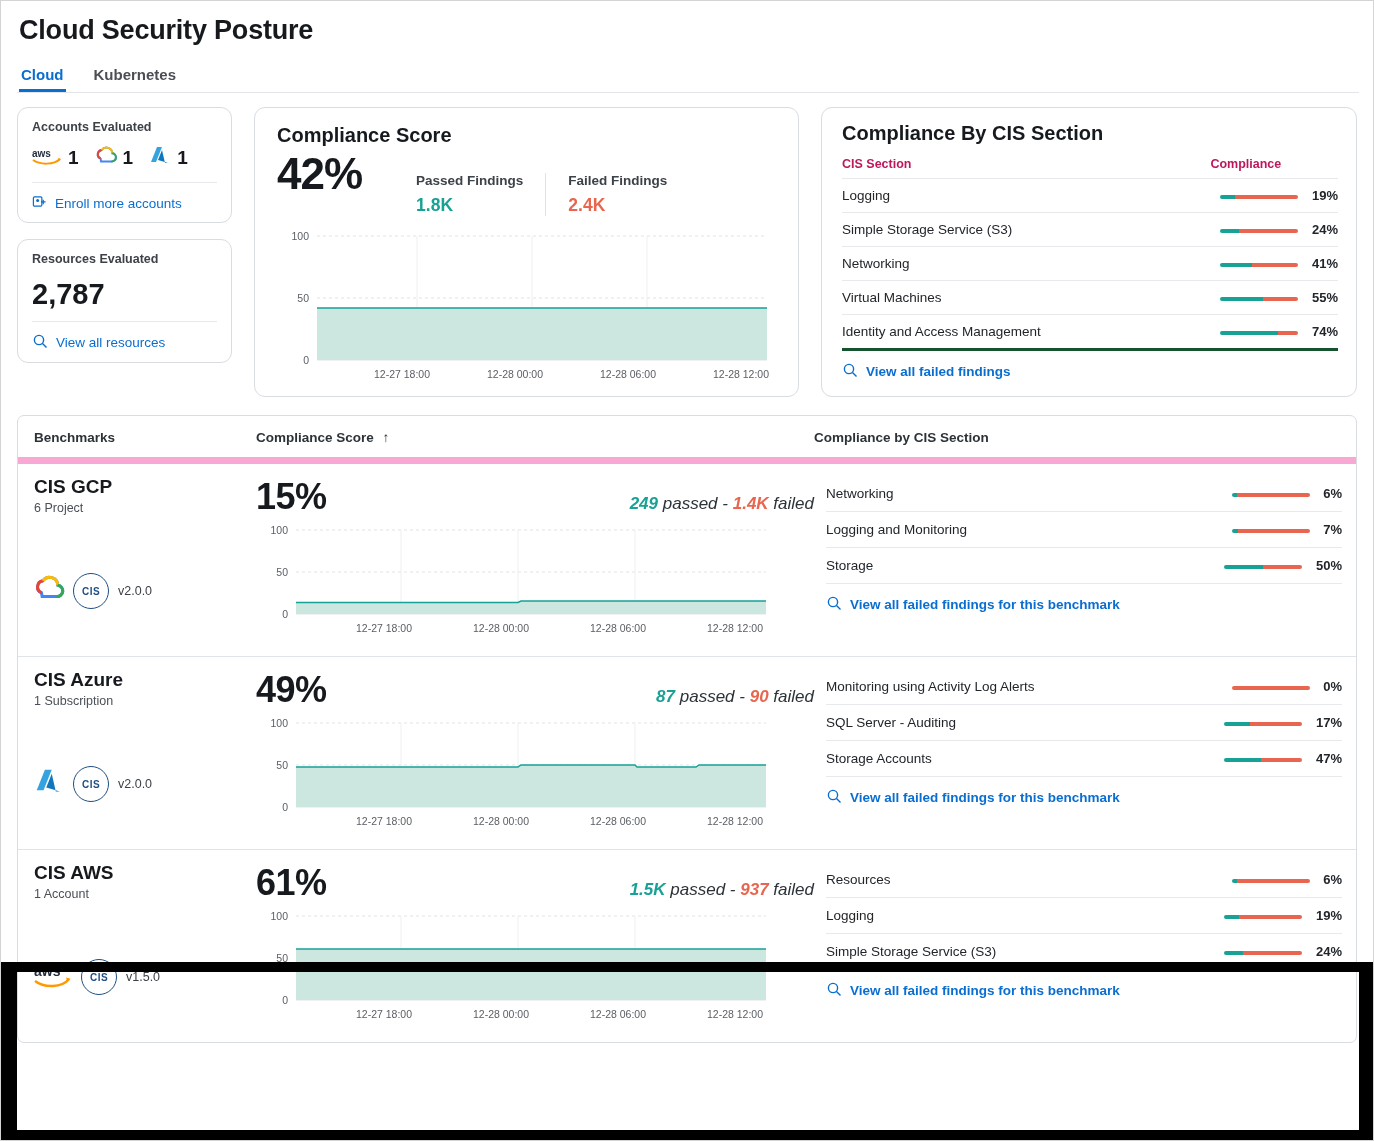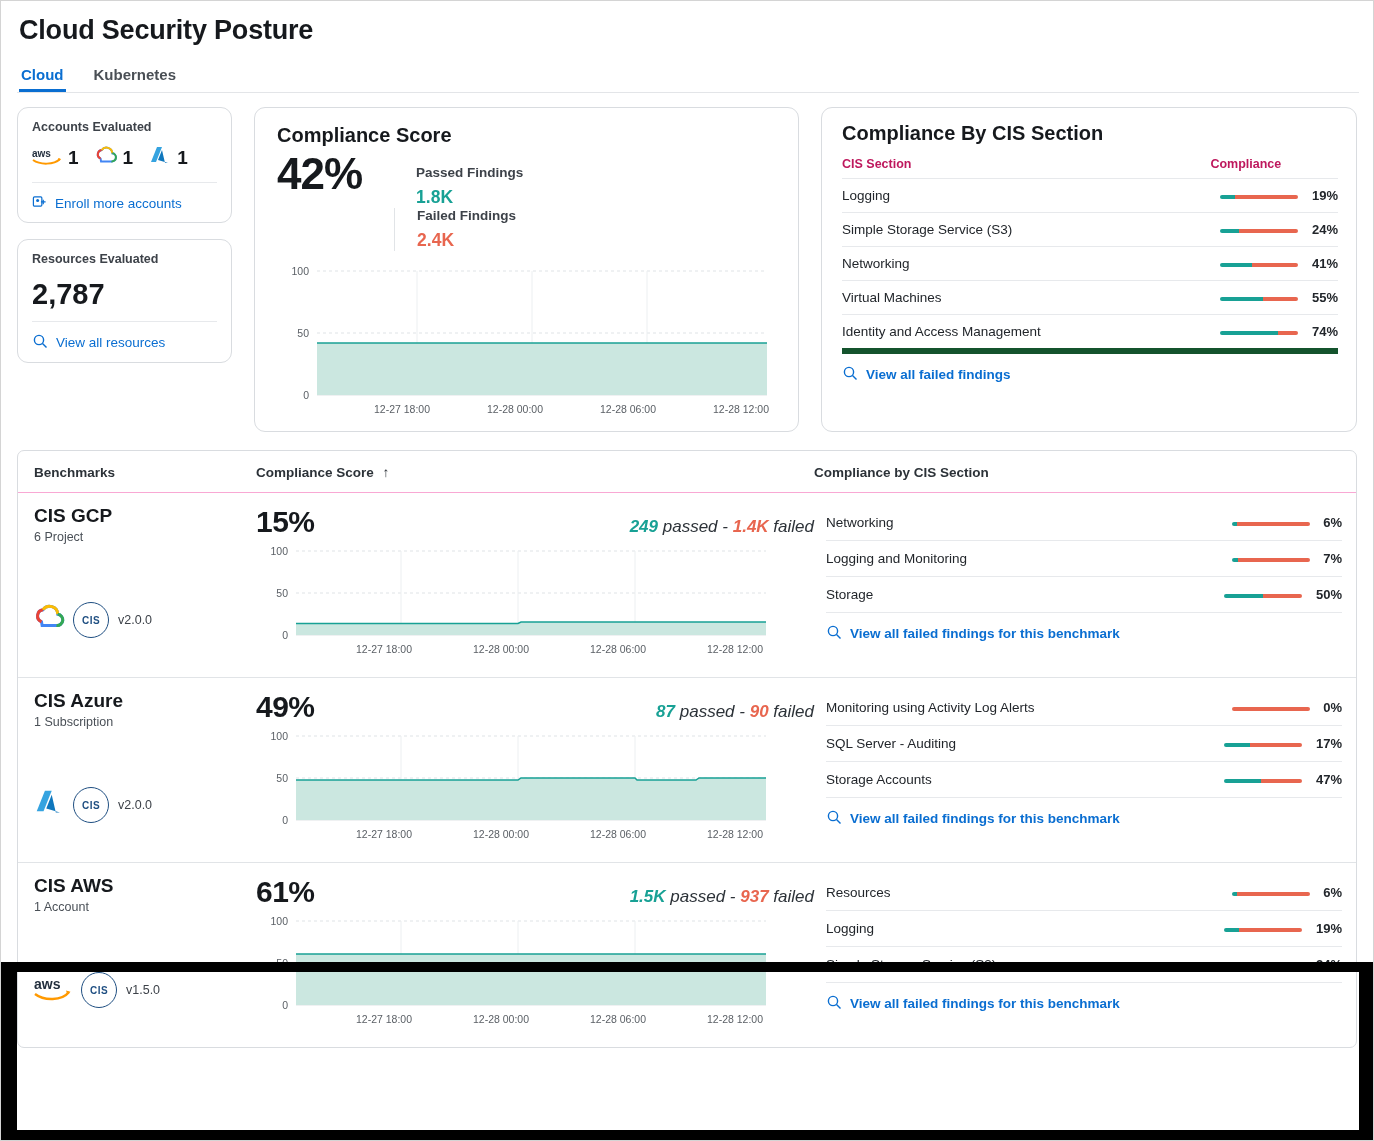--- a/index.html
+++ b/index.html
@@ -91,21 +91,21 @@
   
   .score-card { width: 545px; padding: 16px 20px 10px 22px; }
   .score-card h2 {
     margin: 0 0 2px 0;
     font-size: 20px;
     font-weight: bold;
     color: #16191d;
   }
   .score-head { display: flex; align-items: flex-start; }
   .score-pct { font-size: 44px; font-weight: bold; letter-spacing: -1px; color: #16191d; }
-  .findings { display: flex; margin-top: 16px; margin-left: 32px; flex-direction: column; }
+  .findings { display: flex; margin-top: 24px; margin-left: 32px; }
   .finding { padding: 0 22px; border-left: 1px solid #e1e4e7; }
   .finding:first-child { border-left: none; }
   .finding .lbl { font-size: 13.5px; font-weight: bold; color: #3d4249; }
   .finding .val { font-size: 17.5px; font-weight: bold; margin-top: 7px; }
   .passed { color: #18a195; }
   .failed { color: #e8664f; }
   
   .chart-wrap { position: relative; margin-top: 10px; }
   .chart-svg { display: block; }
   .axis-lbl { font-size: 10.5px; fill: #5b6066; font-family: "Liberation Sans", sans-serif; }
@@ -137,35 +137,35 @@
     border-radius: 2px;
     margin-right: 10px;
   }
   .bar .teal { display: inline-block; height: 4px; background: #18a195; border-radius: 2px 0 0 2px; vertical-align: top;}
   .bar .red { display: inline-block; height: 4px; background: #e8664f; border-radius: 0 2px 2px 0; vertical-align: top;}
   .bar-cell { text-align: right; white-space: nowrap; }
   .view-link {
     display: flex; align-items: center; gap: 8px;
     color: #0a6ed1; font-size: 13.5px; font-weight: bold;
     padding: 11px 0 6px 0;
-    border-top: 6px solid #14532d;
+    border-top: 3px solid #14532d;
     cursor: pointer;
   }
   
   .benchmarks {
     margin: 18px 16px 0 16px;
     border: 1px solid #d9dce0;
     border-radius: 7px;
     background: #fff;
     overflow: hidden;
   }
   .bm-head {
     display: flex;
     padding: 14px 14px 12px 16px;
-    border-bottom: 1px solid #f9a8d4;
+    border-bottom: 7px solid #f9a8d4;
     font-size: 13.5px;
     font-weight: bold;
     color: #2c3238;
   }
   .bm-head .c1 { width: 222px; }
   .bm-head .c2 { width: 558px; }
   .bm-row { display: flex; border-bottom: 1px solid #e1e4e7; padding: 12px 14px 10px 16px; }
   .bm-row:last-child { border-bottom: none; }
   .bm-col1 { width: 222px; position: relative; }
   .bm-name { font-size: 19px; font-weight: bold; color: #16191d; }
@@ -173,21 +173,21 @@
   .bm-logos { display: flex; align-items: center; gap: 9px; margin-top: 58px; }
   .cis-seal {
     width: 36px; height: 36px; border-radius: 50%;
     border: 1px solid #1f4f82; display: flex; align-items: center; justify-content: center;
     font-size: 10px; font-weight: bold; color: #1f4f82; letter-spacing: 0.5px;
     font-family: Liberation Sans, sans-serif;
   }
   .ver { font-size: 12.5px; color: #3d4249; }
   .bm-col2 { width: 558px; }
   .bm-score-top { display: flex; align-items: baseline; }
-  .bm-pct { font-size: 30px; font-weight: bold; color: #16191d; letter-spacing: -0.5px; }
+  .bm-pct { font-size: 36px; font-weight: bold; color: #16191d; letter-spacing: -0.5px; }
   .bm-passfail { margin-left: auto; font-size: 17px; color: #2c3238; font-style: italic; }
   .bm-col3 { flex: 1; padding-left: 12px; }
   table.bmcis { width: 100%; border-collapse: collapse; }
   table.bmcis td {
     font-size: 13.5px; color: #22262b; padding: 10px 0; border-bottom: 1px solid #e7e9ec;
   }
   table.bmcis tr:first-child td { border-top: none; }
   table.bmcis td.right { text-align: right; font-weight: bold; font-size: 13px; }
   .blk-l { position: absolute; left: 0; bottom: 0; width: 16px; height: 178px; background: #000; }
   .blk-r { position: absolute; right: 0; bottom: 0; width: 14px; height: 178px; background: #000; }

